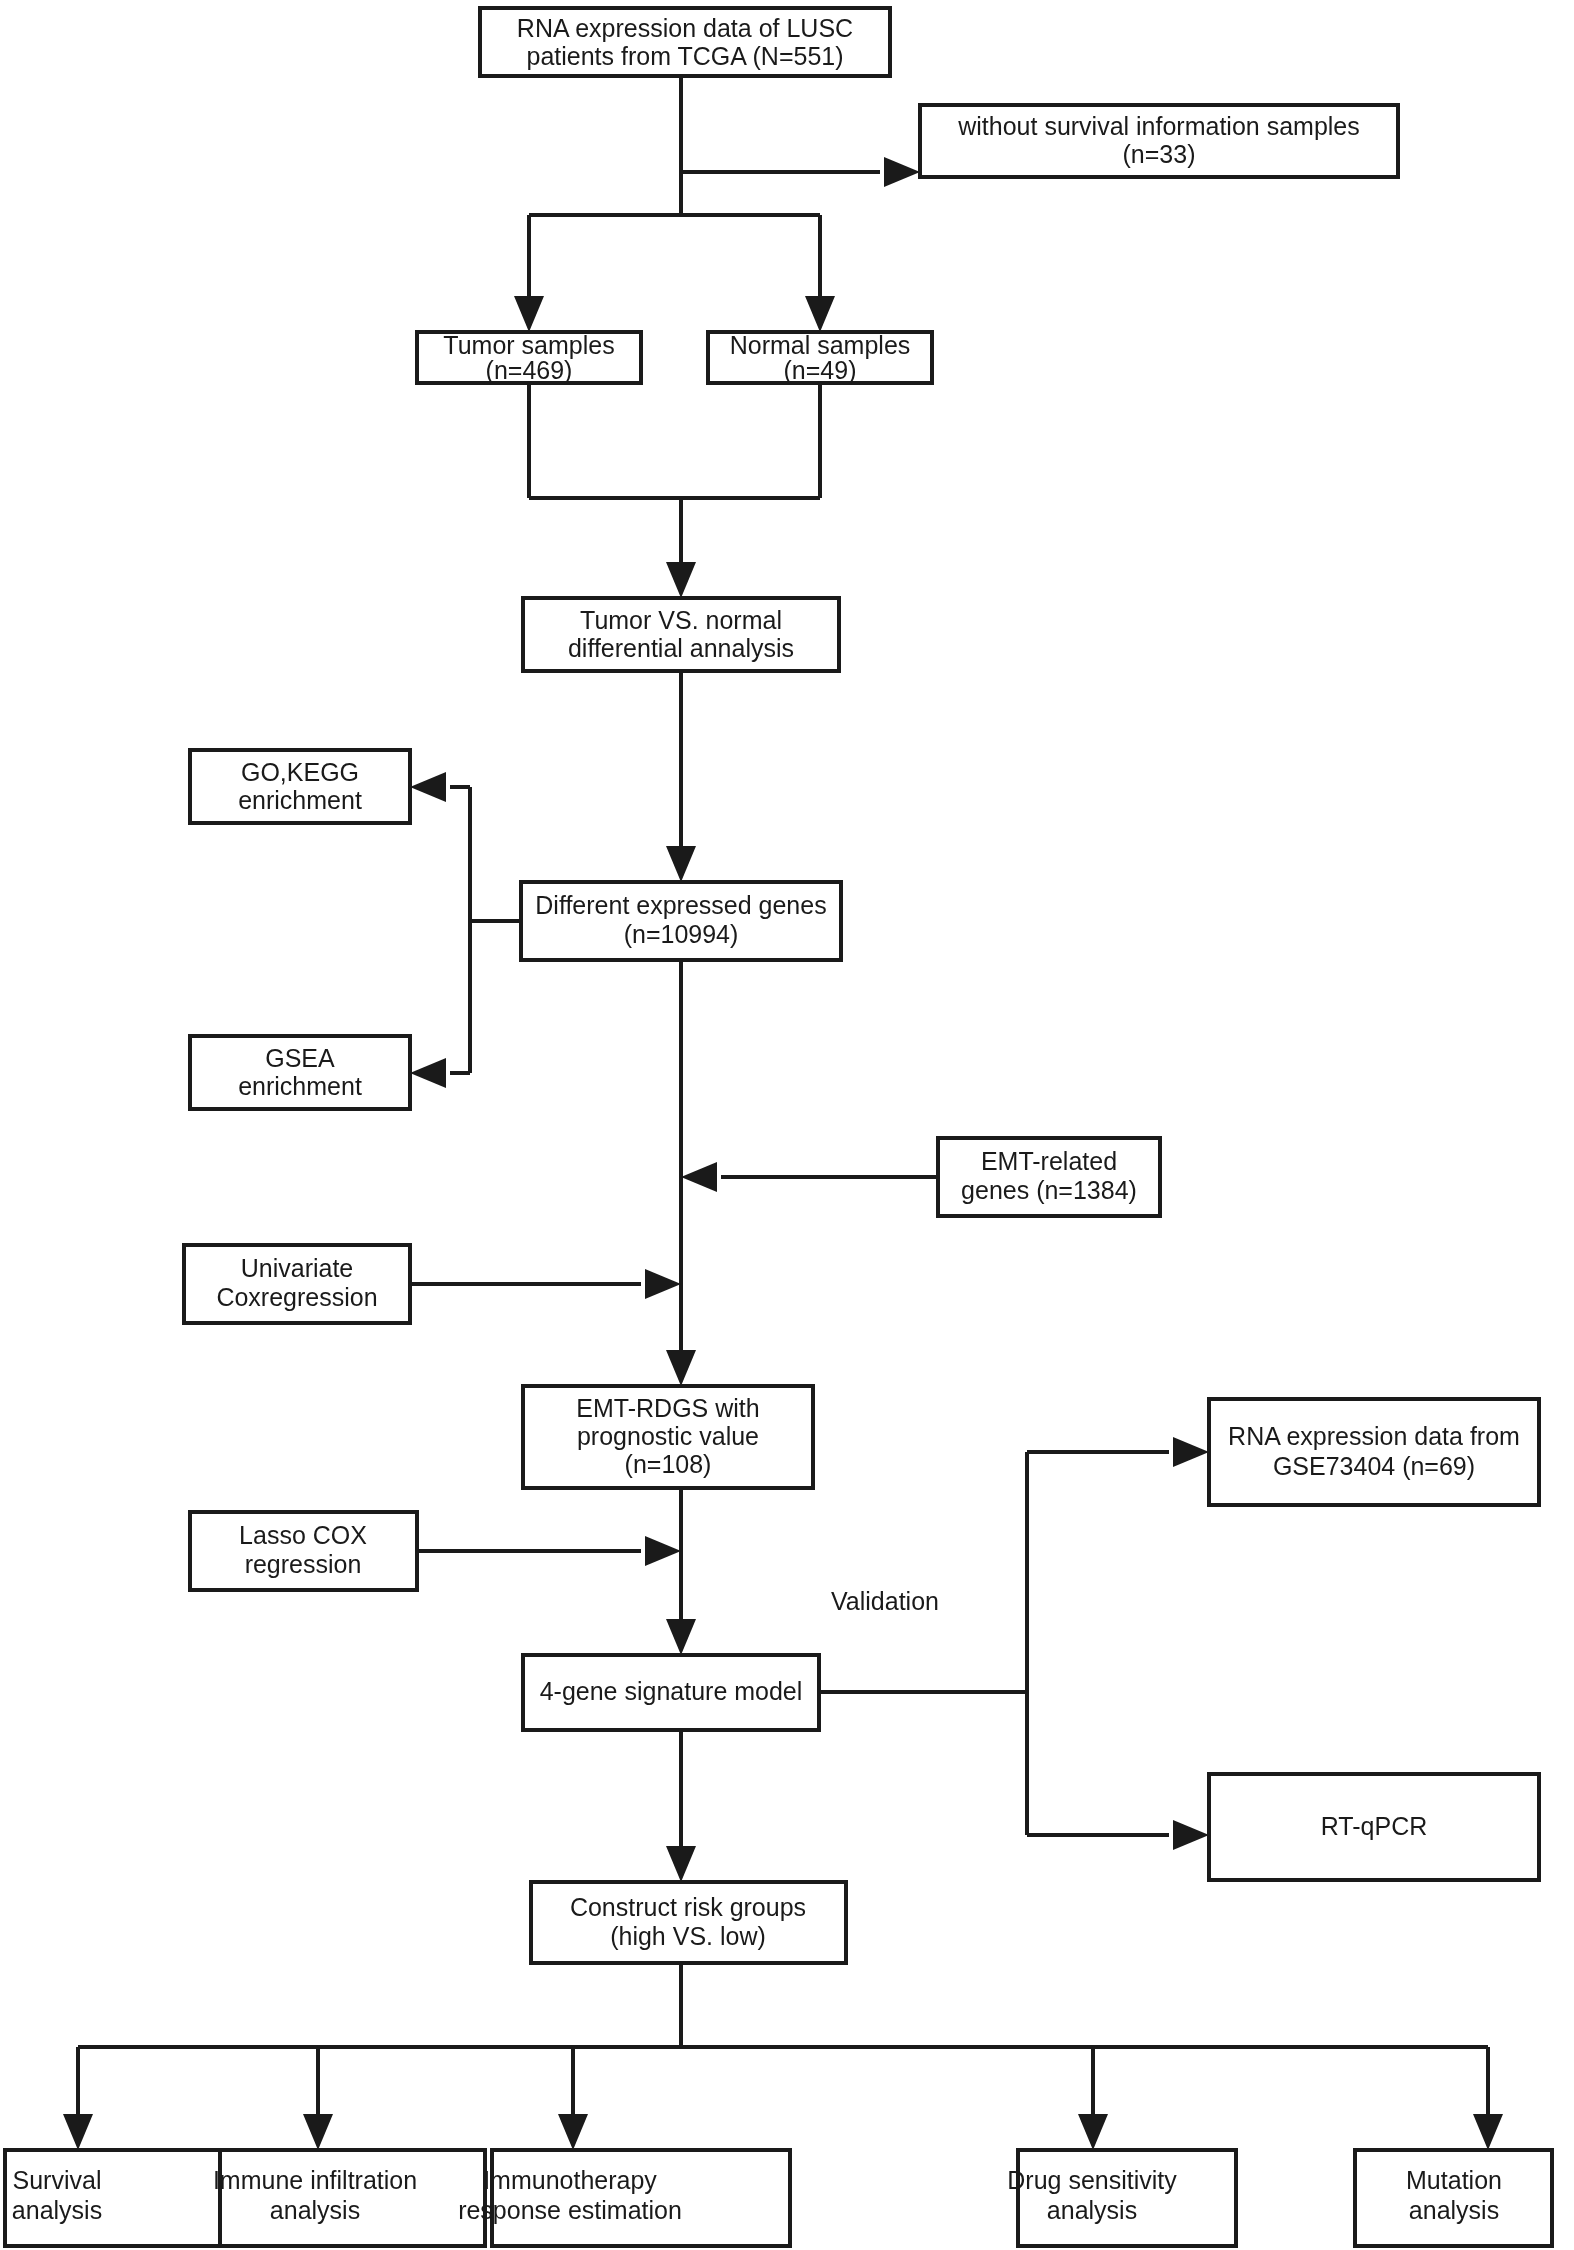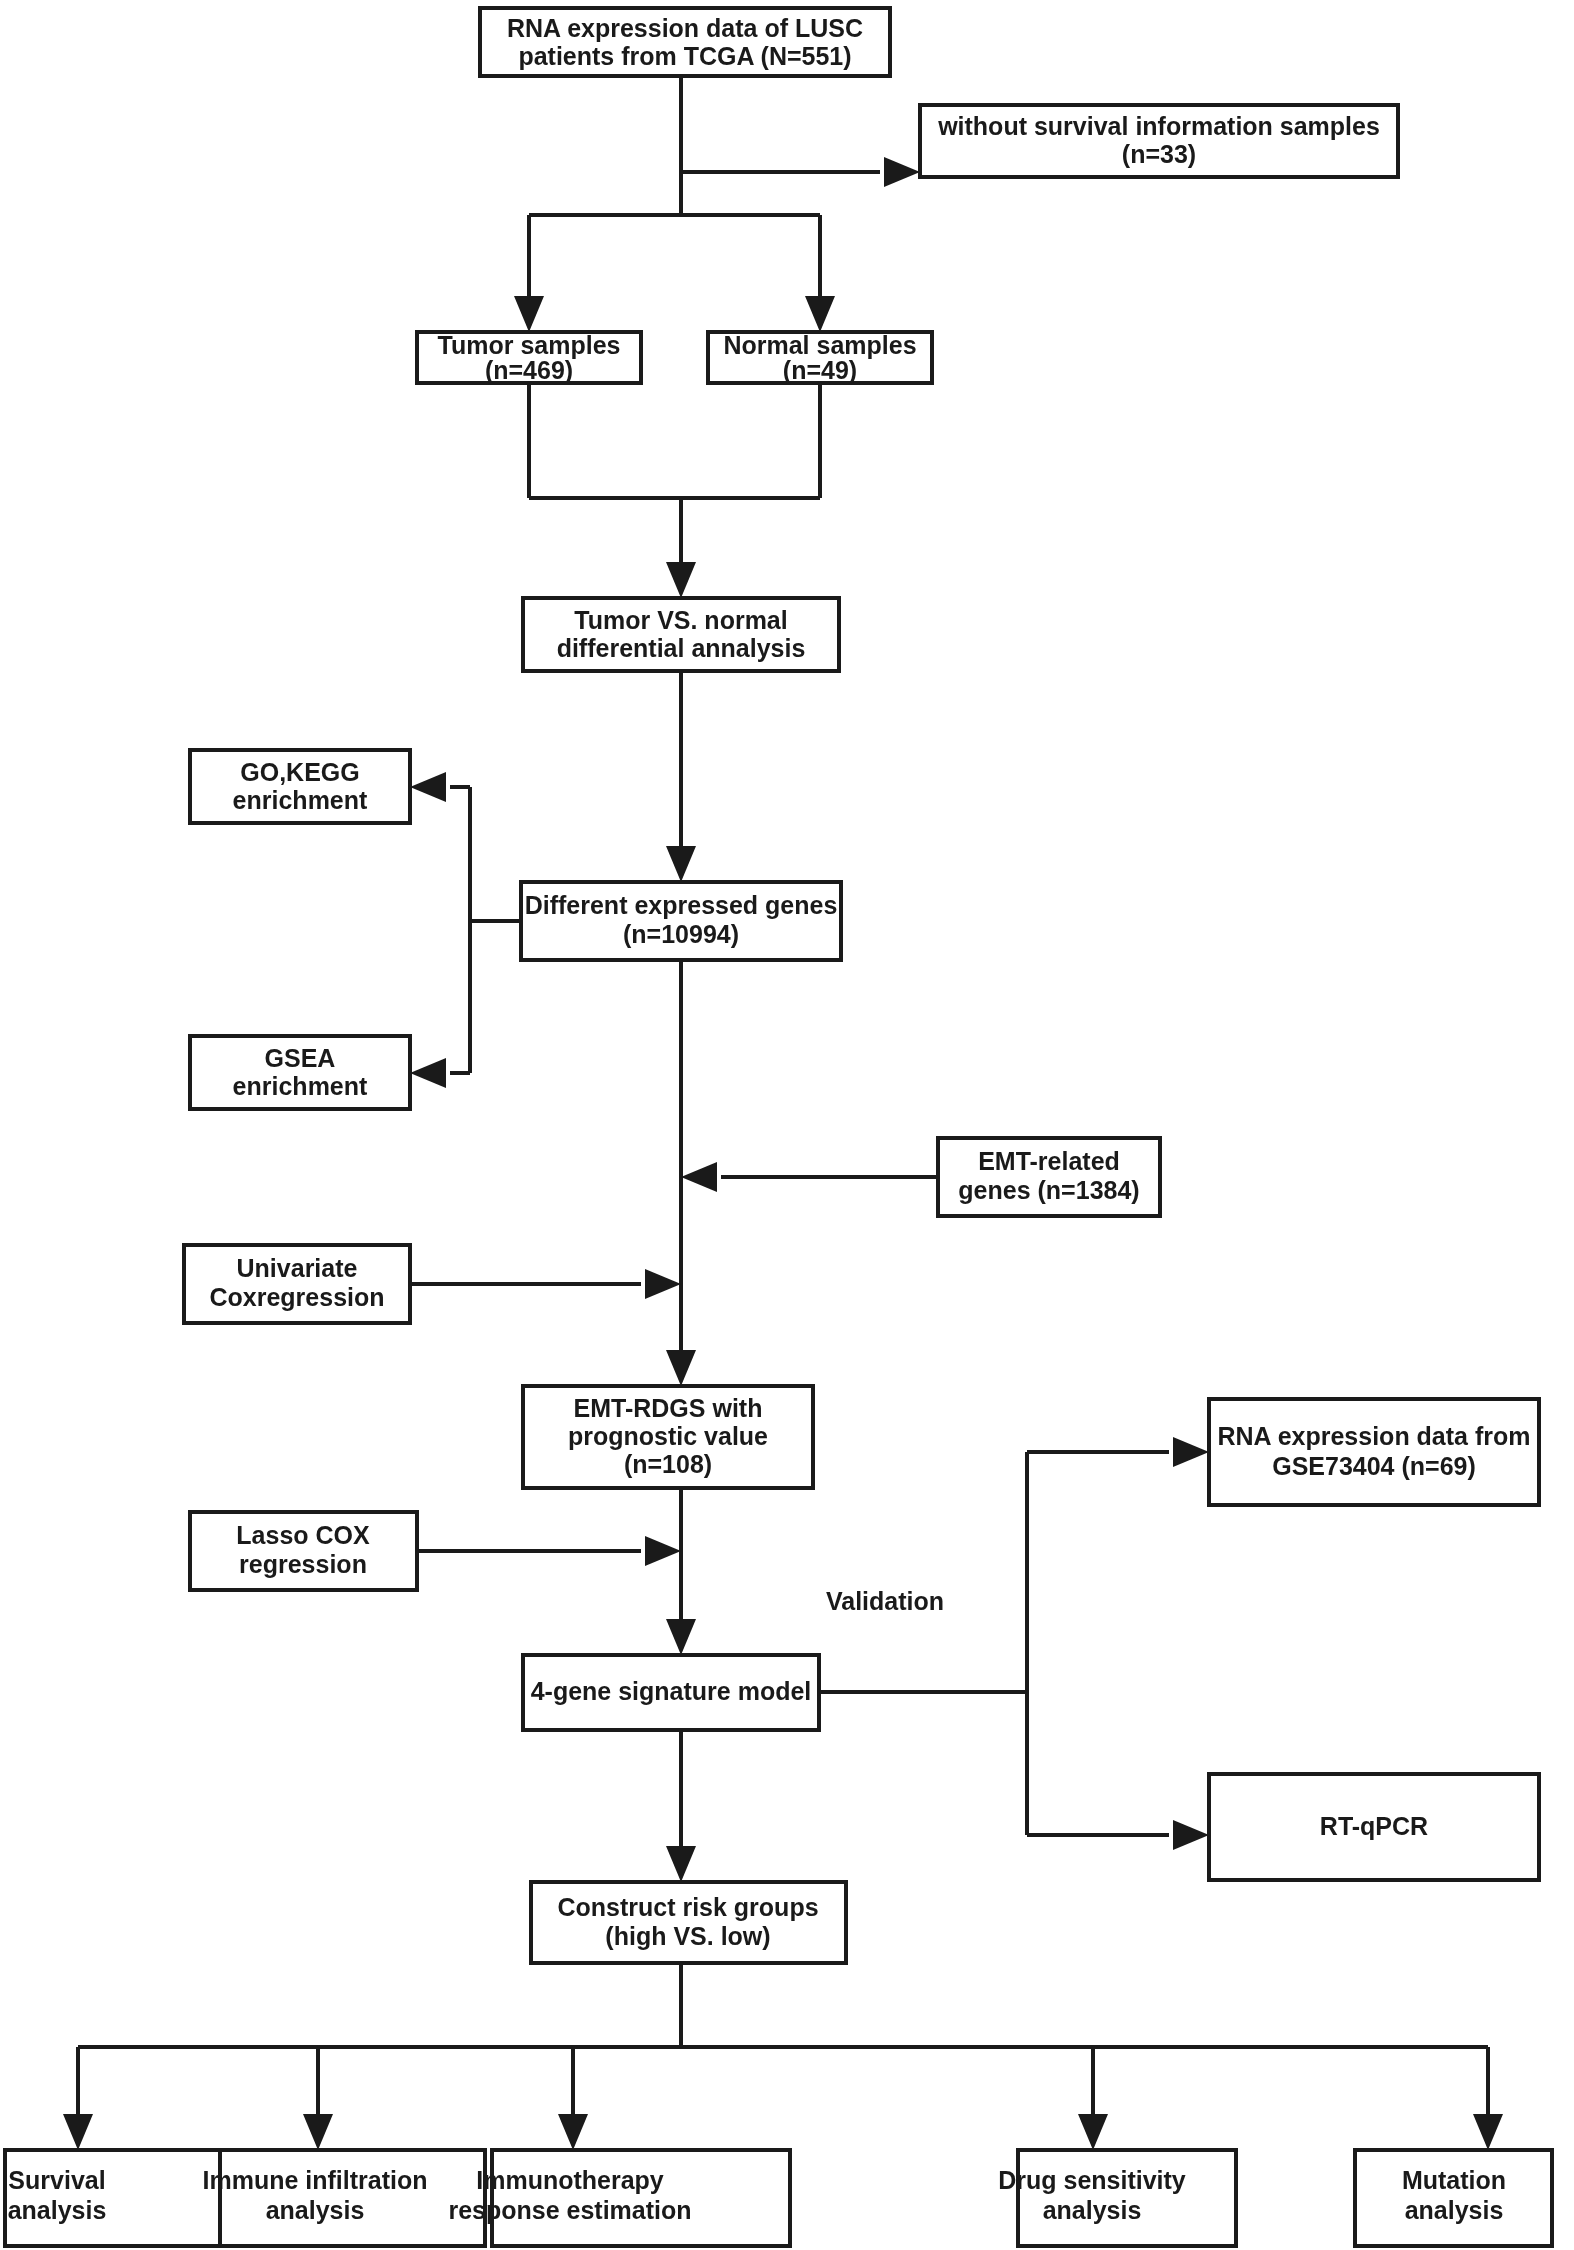--- a/index.html
+++ b/index.html
@@ -6,21 +6,20 @@
     margin: 0;
     padding: 0;
     background: #ffffff;
   }
   #flowchart-root {
     position: relative;
     width: 1428px;
     height: 2250px;
     background: #ffffff;
     font-family: "Liberation Sans", sans-serif;
-    font-weight: bold;
   }
   svg#flow-svg {
     position: absolute;
     top: 0;
     left: 0;
     width: 1574px;
     height: 2250px;
     display: block;
   }
   .node-box {

